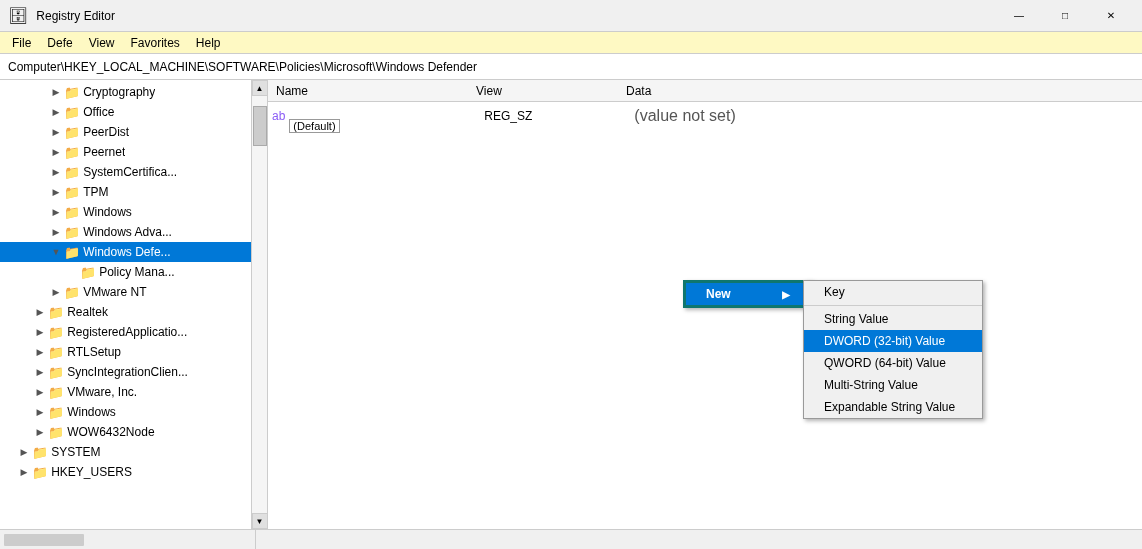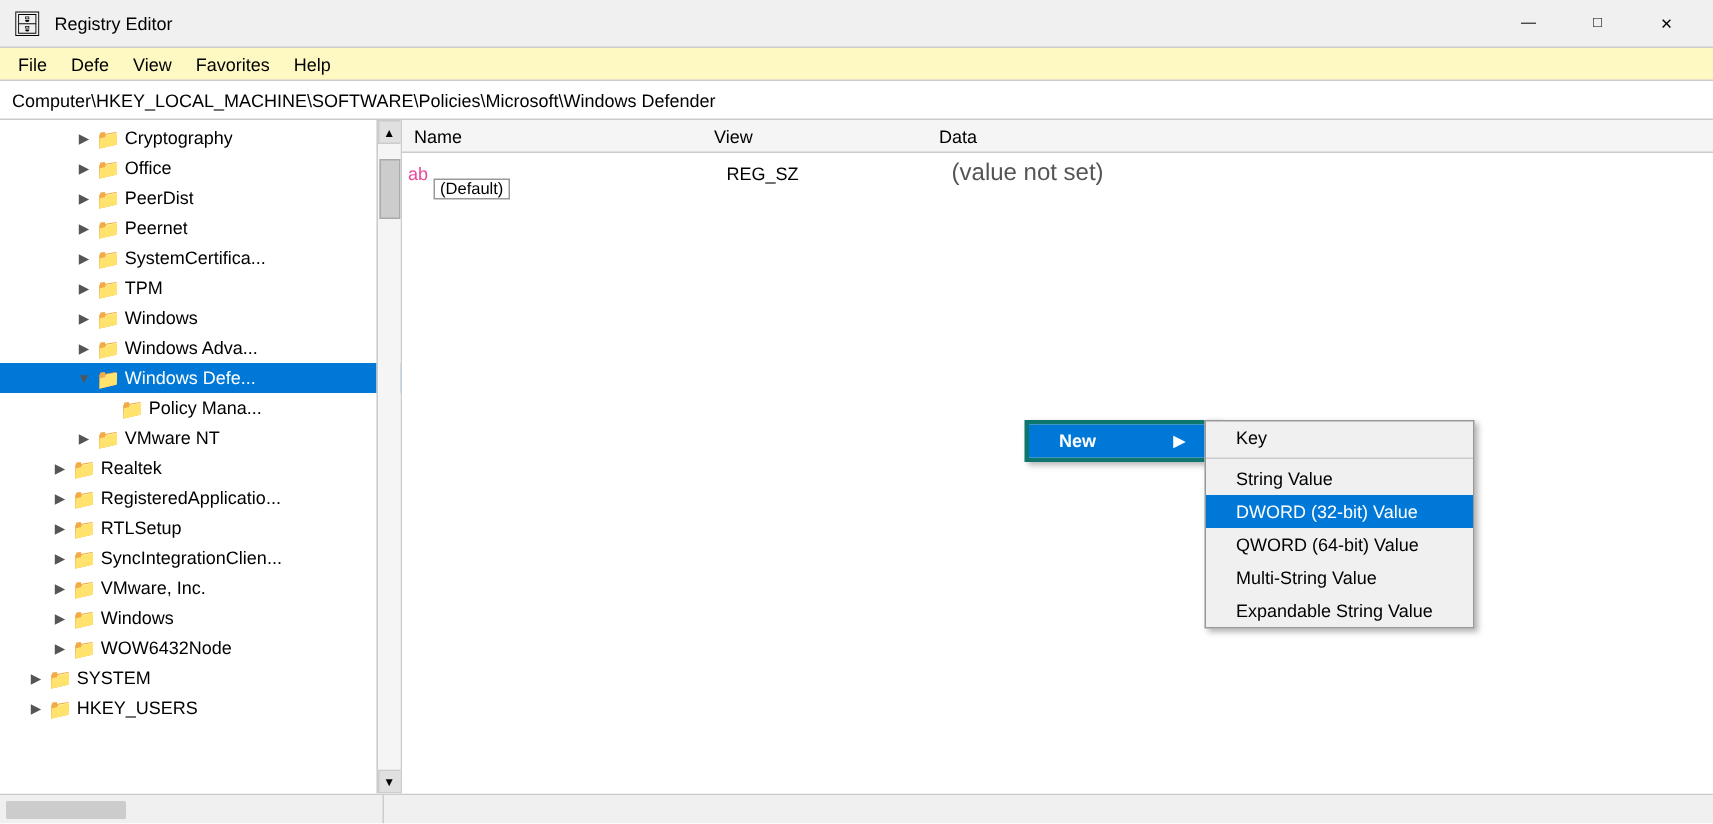--- a/index.html
+++ b/index.html
@@ -67,21 +67,21 @@
     }
     .col-header { padding: 2px 8px; font-size: 12px; font-weight: normal; }
     .col-name { width: 200px; }
     .col-type { width: 150px; }
     .col-data { flex: 1; }
 
     .right-content { padding: 4px 0; }
     .reg-row {
       display: flex; align-items: center; height: 20px; padding: 0 4px;
     }
-    .reg-icon { font-size: 12px; margin-right: 4px; color: #ec4899; }
+    .reg-icon { font-size: 12px; margin-right: 4px; color: #8b5cf6; }
     .reg-name { width: 195px; font-size: 12px; }
     .reg-name-badge {
       display: inline-block; border: 1px solid #999; padding: 0 3px;
       font-size: 11px; background: #fff; color: #000; margin-top: 20px;
     }
     .reg-type { width: 150px; font-size: 12px; }
     .reg-data { flex: 1; font-size: 16px; color: #555; }
 
     
     .context-menu {

